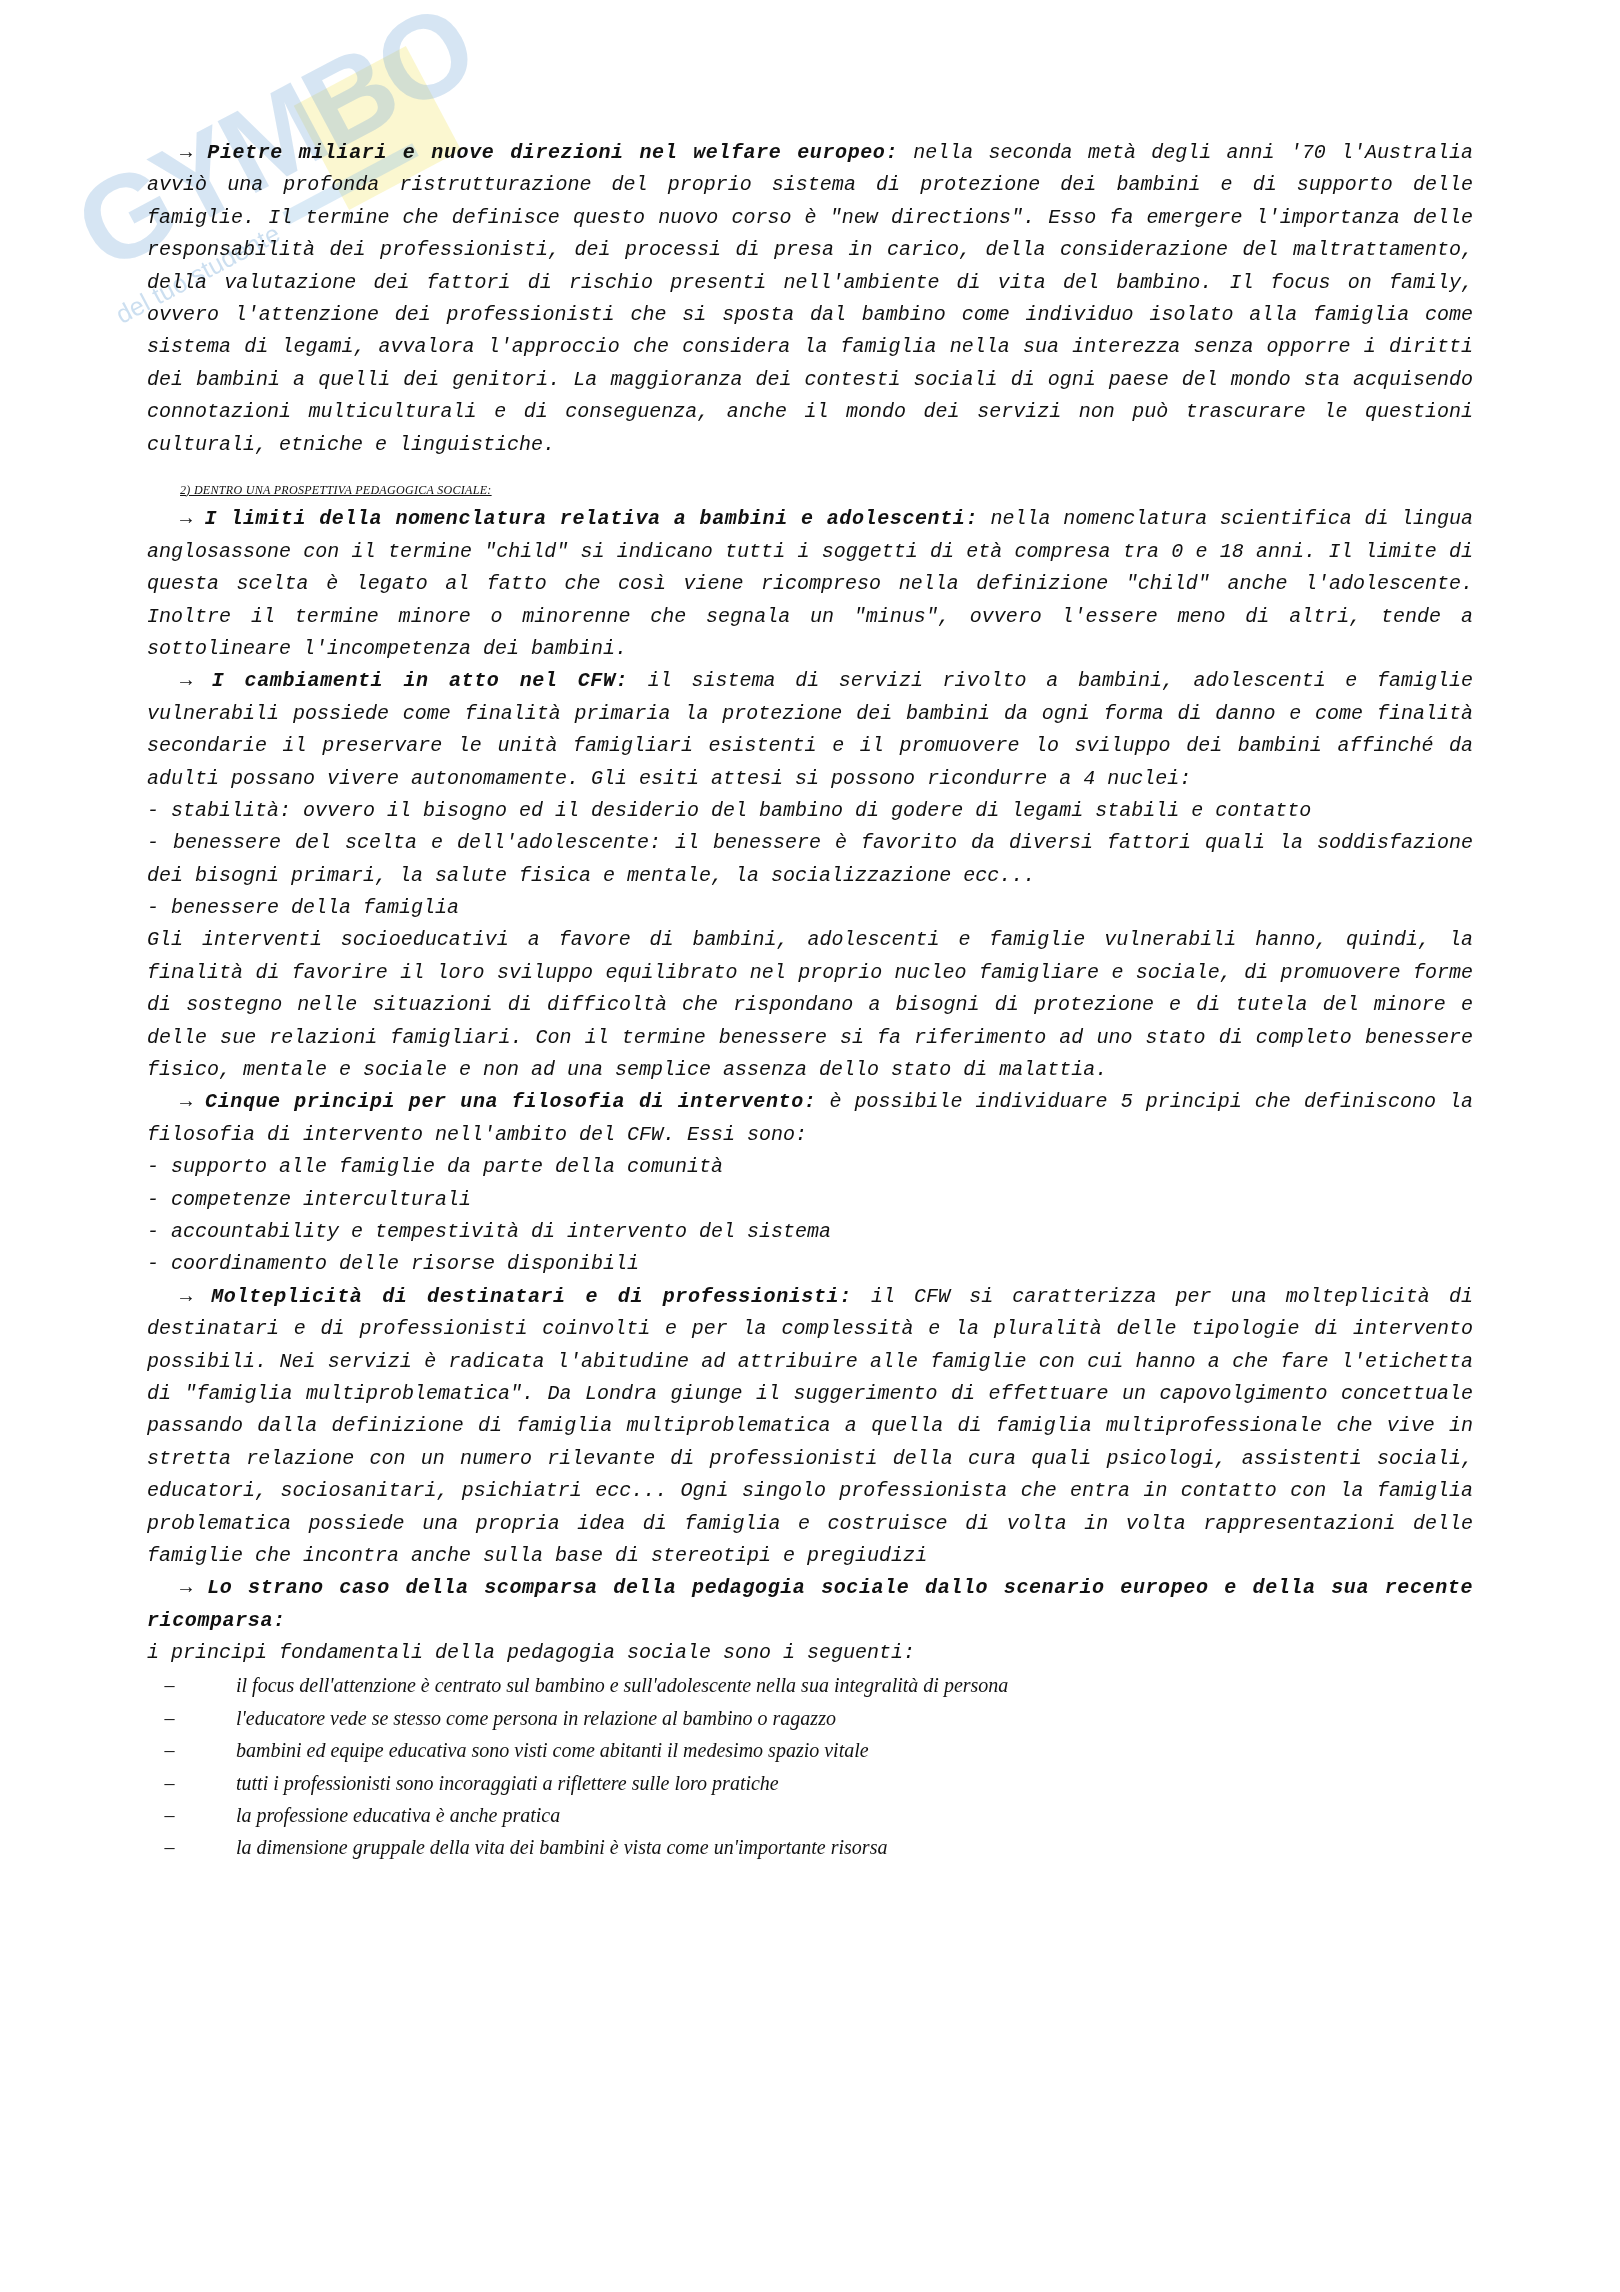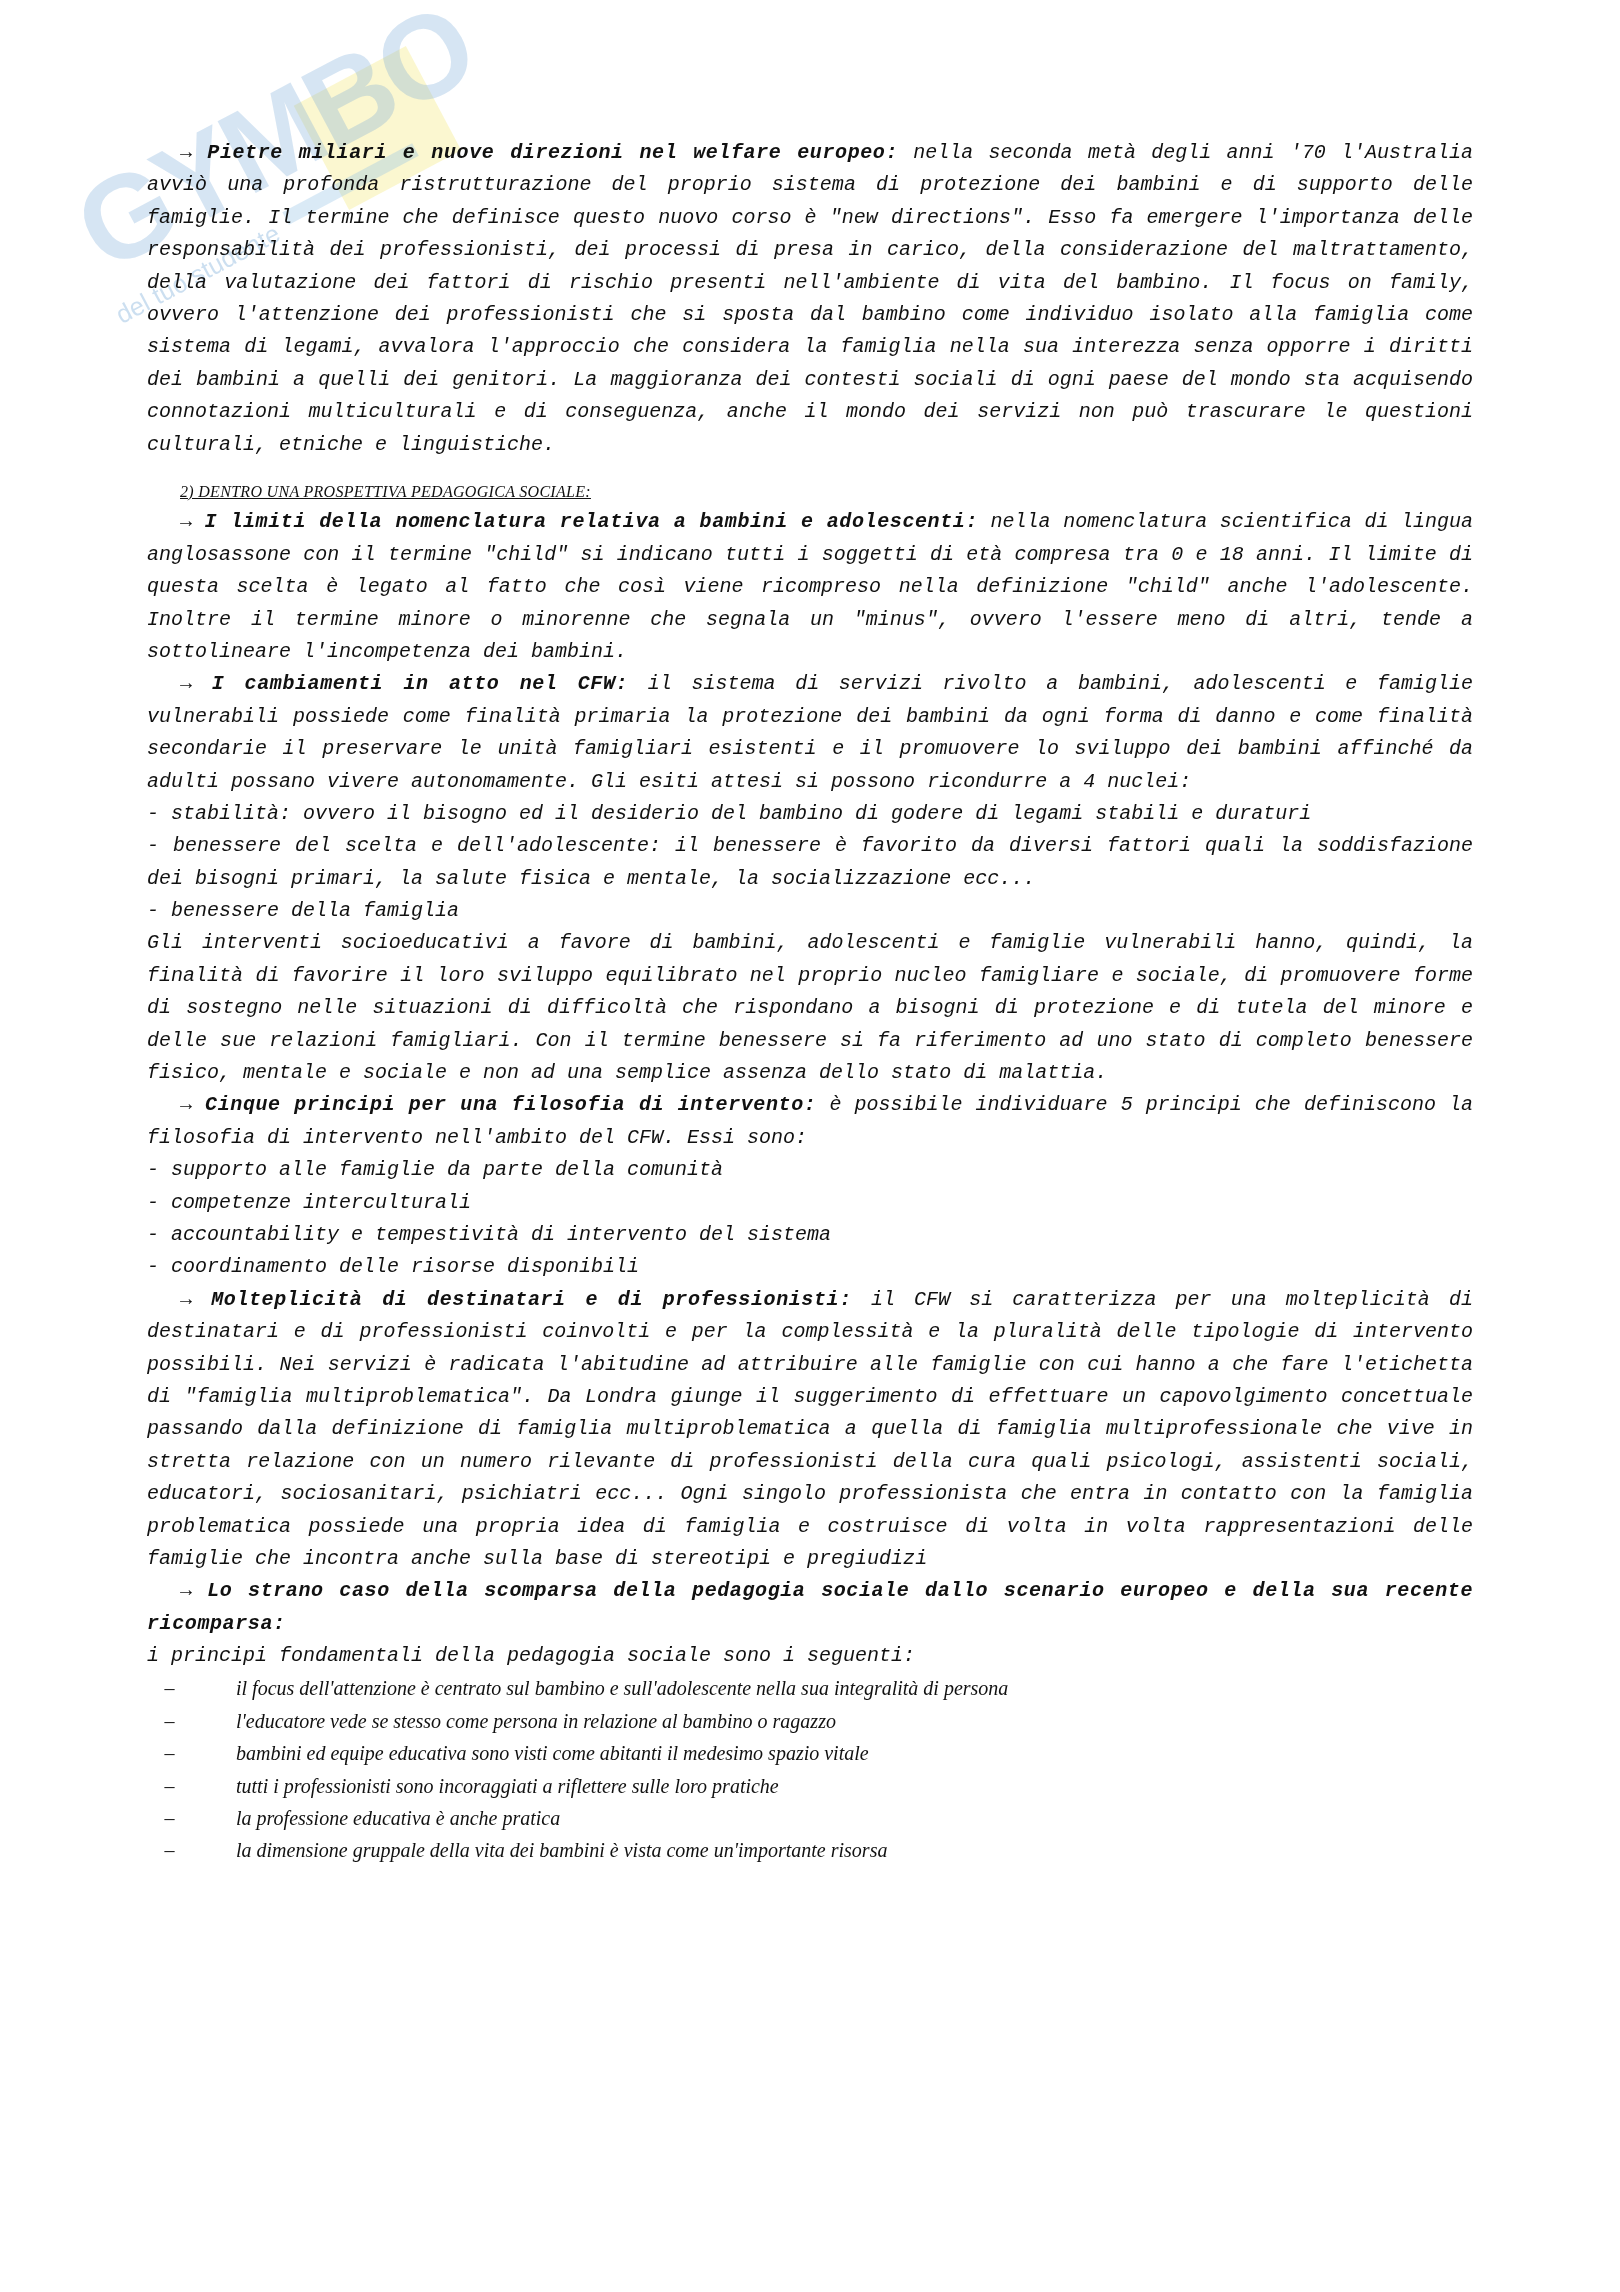--- a/index.html
+++ b/index.html
@@ -96,21 +96,21 @@
     font-style: italic;
     font-weight: bold;
     letter-spacing: 0.6px;
   }
   .arrow {
     font-style: normal;
     font-weight: normal;
   }
   .section-title {
     margin: 21.6px 0 5.9px 33px;
-    font-size: 16px;
+    font-size: 12px;
     font-style: italic;
     text-decoration: underline;
     letter-spacing: 0.3px;
   }
   .bullet-line {
     font-size: 20px;
     line-height: 1.62;
     font-style: italic;
     margin: 0;
   }
@@ -154,21 +154,21 @@
     <p class="para indent">
       <span class="arrow">→</span>
       <span class="arrow-head">I limiti della nomenclatura relativa a bambini e adolescenti:</span><span> nella nomenclatura scientifica di lingua anglosassone con il termine "child" si indicano tutti i soggetti di età compresa tra 0 e 18 anni. Il limite di questa scelta è legato al fatto che così viene ricompreso nella definizione "child" anche l'adolescente. Inoltre il termine minore o minorenne che segnala un "minus", ovvero l'essere meno di altri, tende a sottolineare l'incompetenza dei bambini.</span>
     </p>
 
     <p class="para indent">
       <span class="arrow">→</span>
       <span class="arrow-head">I cambiamenti in atto nel CFW:</span><span> il sistema di servizi rivolto a bambini, adolescenti e famiglie vulnerabili possiede come finalità primaria la protezione dei bambini da ogni forma di danno e come finalità secondarie il preservare le unità famigliari esistenti e il promuovere lo sviluppo dei bambini affinché da adulti possano vivere autonomamente. Gli esiti attesi si possono ricondurre a 4 nuclei:</span>
     </p>
 
-    <p class="bullet-line">- stabilità: ovvero il bisogno ed il desiderio del bambino di godere di legami stabili e duraturi</p>
+    <p class="bullet-line">- stabilità: ovvero il bisogno ed il desiderio del bambino di godere di legami stabili e contatto</p>
     <p class="para">- benessere del scelta e dell'adolescente: il benessere è favorito da diversi fattori quali la soddisfazione dei bisogni primari, la salute fisica e mentale, la socializzazione ecc...</p>
     <p class="bullet-line">- benessere della famiglia</p>
 
     <p class="para">Gli interventi socioeducativi a favore di bambini, adolescenti e famiglie vulnerabili hanno, quindi, la finalità di favorire il loro sviluppo equilibrato nel proprio nucleo famigliare e sociale, di promuovere forme di sostegno nelle situazioni di difficoltà che rispondano a bisogni di protezione e di tutela del minore e delle sue relazioni famigliari. Con il termine benessere si fa riferimento ad uno stato di completo benessere fisico, mentale e sociale e non ad una semplice assenza dello stato di malattia.</p>
 
     <p class="para indent">
       <span class="arrow">→</span>
       <span class="arrow-head">Cinque principi per una filosofia di intervento:</span><span> è possibile individuare 5 principi che definiscono la filosofia di intervento nell'ambito del CFW. Essi sono:</span>
     </p>
 

